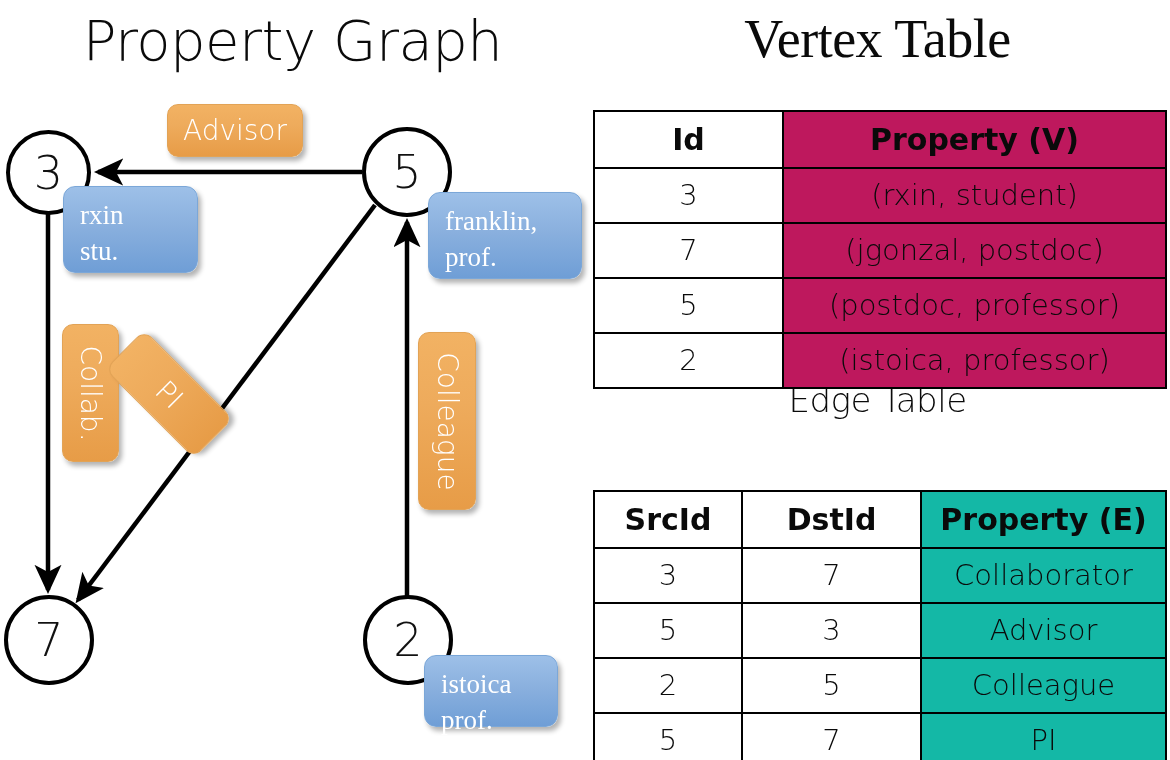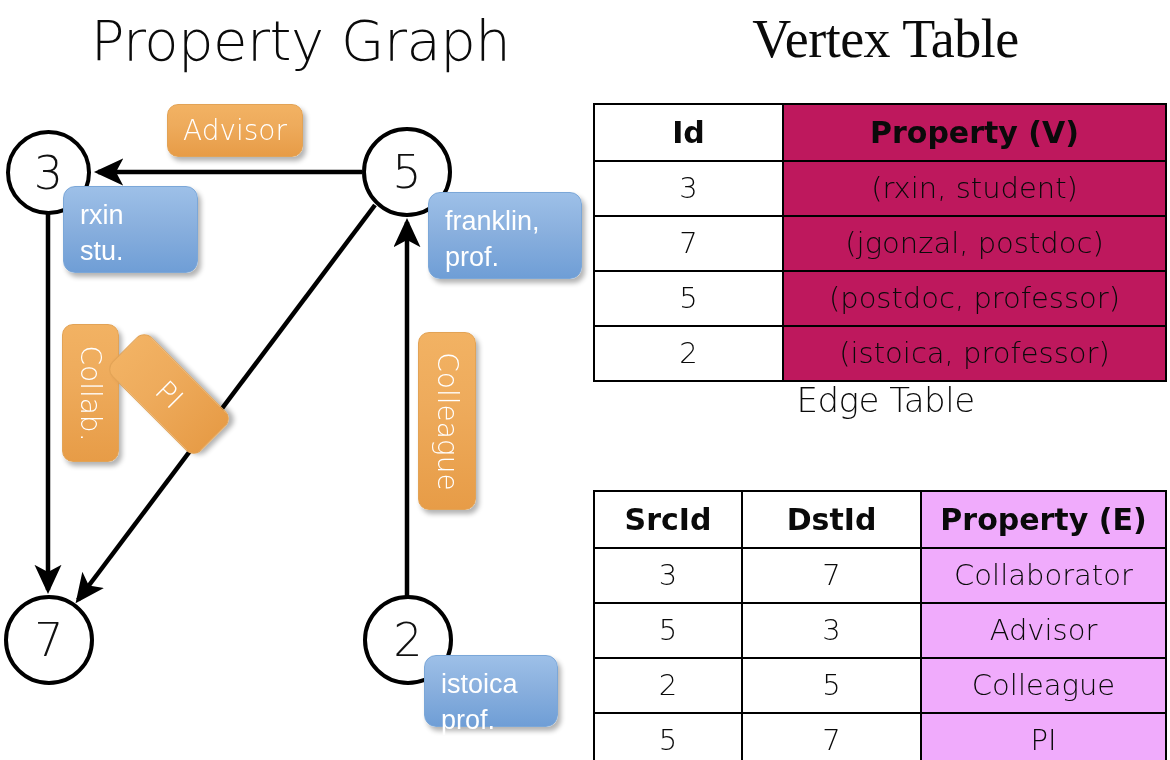--- a/index.html
+++ b/index.html
@@ -17,21 +17,20 @@
   }
 
   
   .title {
     position: absolute;
     font-family: "DejaVu Sans", sans-serif;
     font-weight: 300;
     color: #0a0a0a;
     white-space: nowrap;
     letter-spacing: -0.5px;
-    margin-left: 8px;
   }
   #title-property-graph {
     left: 0; top: 8px; width: 585px;
     text-align: center;
     font-size: 56px;
   }
   #title-vertex-table {
     left: 585px; top: 8px; width: 585px;
     text-align: center;
     font-size: 54px;
@@ -73,21 +72,21 @@
   }
 
   
   .prop-box {
     position: absolute;
     border-radius: 12px;
     background: linear-gradient(180deg, #9dc0e8 0%, #8ab0de 45%, #6f9ed6 100%);
     border: 1px solid #7ba7d8;
     box-shadow: 3px 4px 5px rgba(0,0,0,0.30);
     color: #ffffff;
-    font-family: Liberation Sans, sans-serif;
+    font-family: Liberation Serif, serif;
     font-weight: 300;
     font-size: 27px;
     line-height: 1.35;
     padding: 10px 8px 0 16px;
     box-sizing: border-box;
     z-index: 6;
     white-space: pre-line;
   }
 
   
@@ -135,24 +134,24 @@
   }
   .data-table th {
     font-weight: bold;
     font-size: 30px;
   }
   .data-table .hdr-tall {
     height: 55px;
     line-height: 55px;
   }
   .cell-blue { background: #be185d; }
-  .cell-orange { background: #f0abfc; margin-left: 48px; }
+  .cell-orange { background: #14b8a6; margin-left: 48px; }
 
   #vertex-table {
-    left: 593px; top: 103px; width: 572px;
+    left: 593px; top: 110px; width: 572px;
   }
   #vertex-table col.c-id    { width: 189px; }
   #vertex-table col.c-prop  { width: 383px; }
 
   #edge-table {
     left: 593px; top: 490px; width: 572px;
   }
   #edge-table col.c-src  { width: 148px; }
   #edge-table col.c-dst  { width: 179px; }
   #edge-table col.c-prop { width: 245px; }

